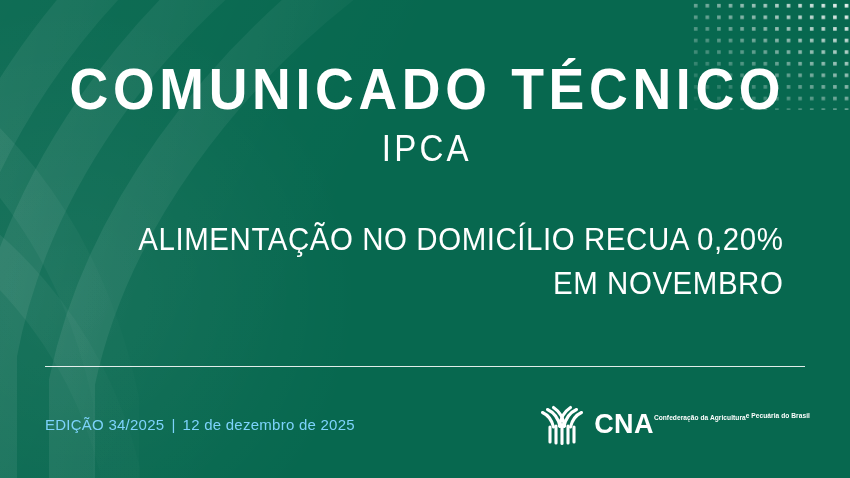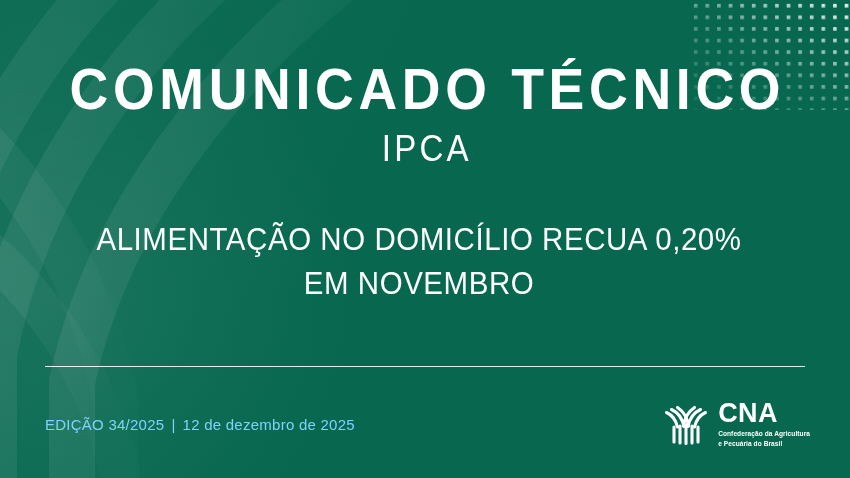--- a/index.html
+++ b/index.html
@@ -87,23 +87,23 @@
     font-weight: 300;
     letter-spacing: 3.5px;
     text-indent: 4px;
     font-family: "Liberation Sans", "DejaVu Sans", sans-serif;
     transform: scaleX(0.92);
   }
 
   .headline-block {
     position: absolute;
     left: 60px;
-    right: 72px;
+    right: 48px;
     top: 218px;
-    text-align: center;
+    text-align: right;
   }
   .headline {
     margin: 0;
     color: #ffffff;
     font-size: 31px;
     line-height: 1.42;
     font-weight: 300;
     letter-spacing: 0.6px;
     font-family: "Liberation Sans", "DejaVu Sans", sans-serif;
     transform: scaleX(0.95);
@@ -143,21 +143,21 @@
 
   
   .cna-logo {
     display: flex;
     align-items: center;
     gap: 9px;
   }
   .cna-mark { display: block; }
   .cna-text {
     display: flex;
-    flex-direction: column;
+    flex-direction: row;
     justify-content: center;
     line-height: 1;
   }
   .cna-word {
     color: #ffffff;
     font-size: 27px;
     font-weight: 700;
     letter-spacing: 0.4px;
     font-family: "Liberation Sans", "DejaVu Sans", sans-serif;
   }

